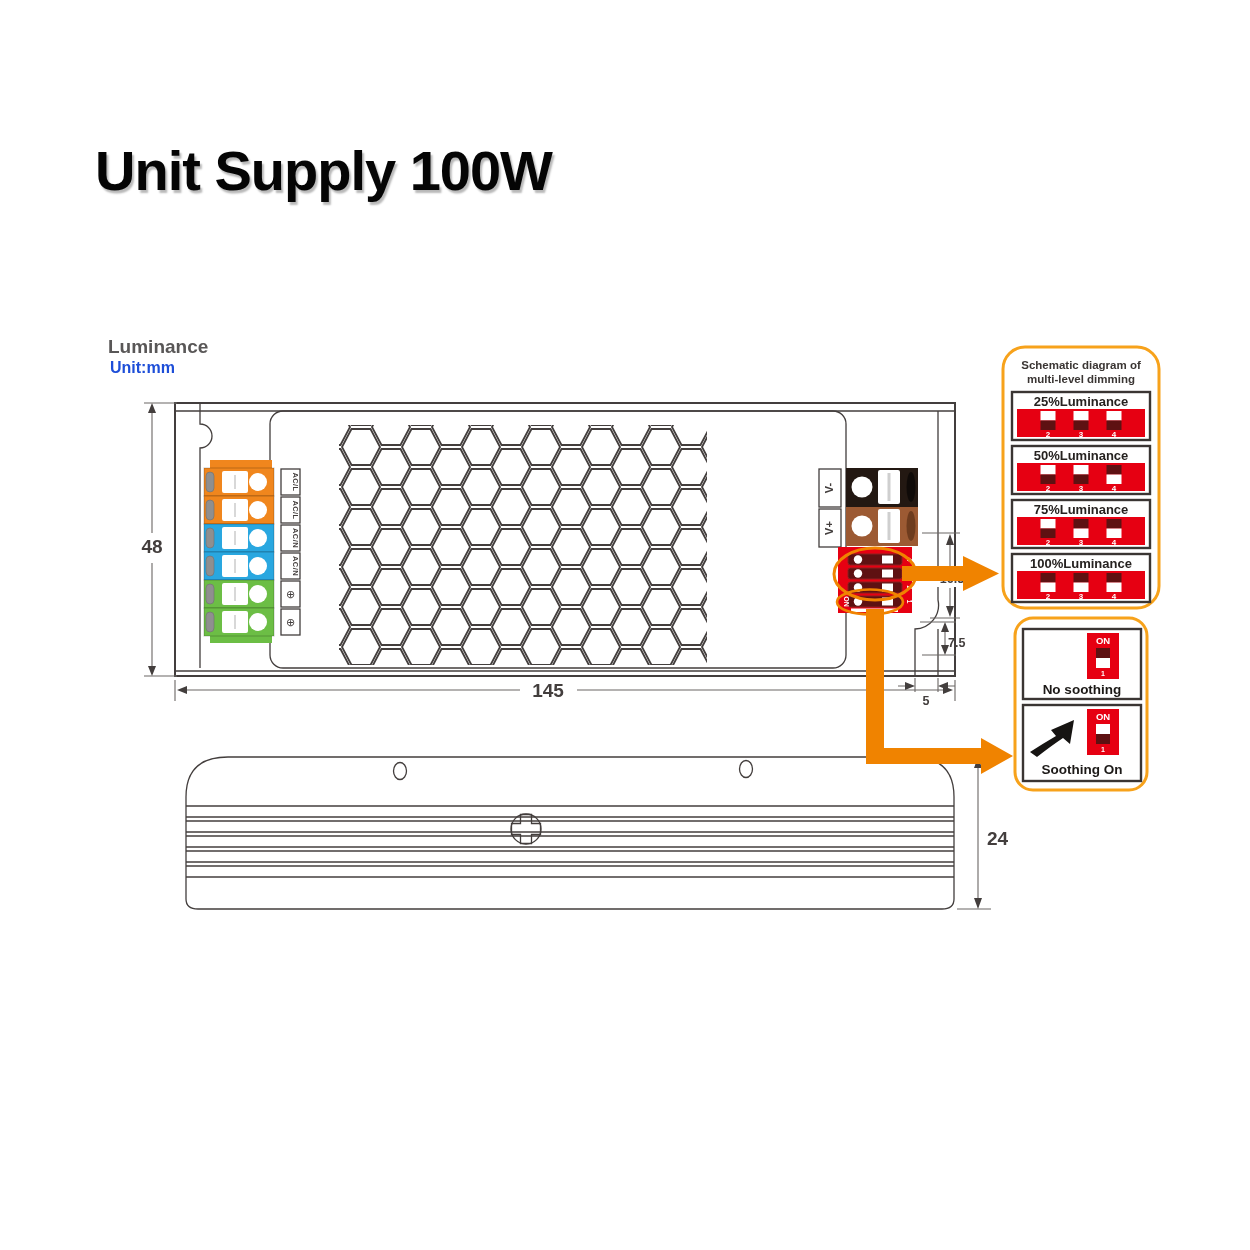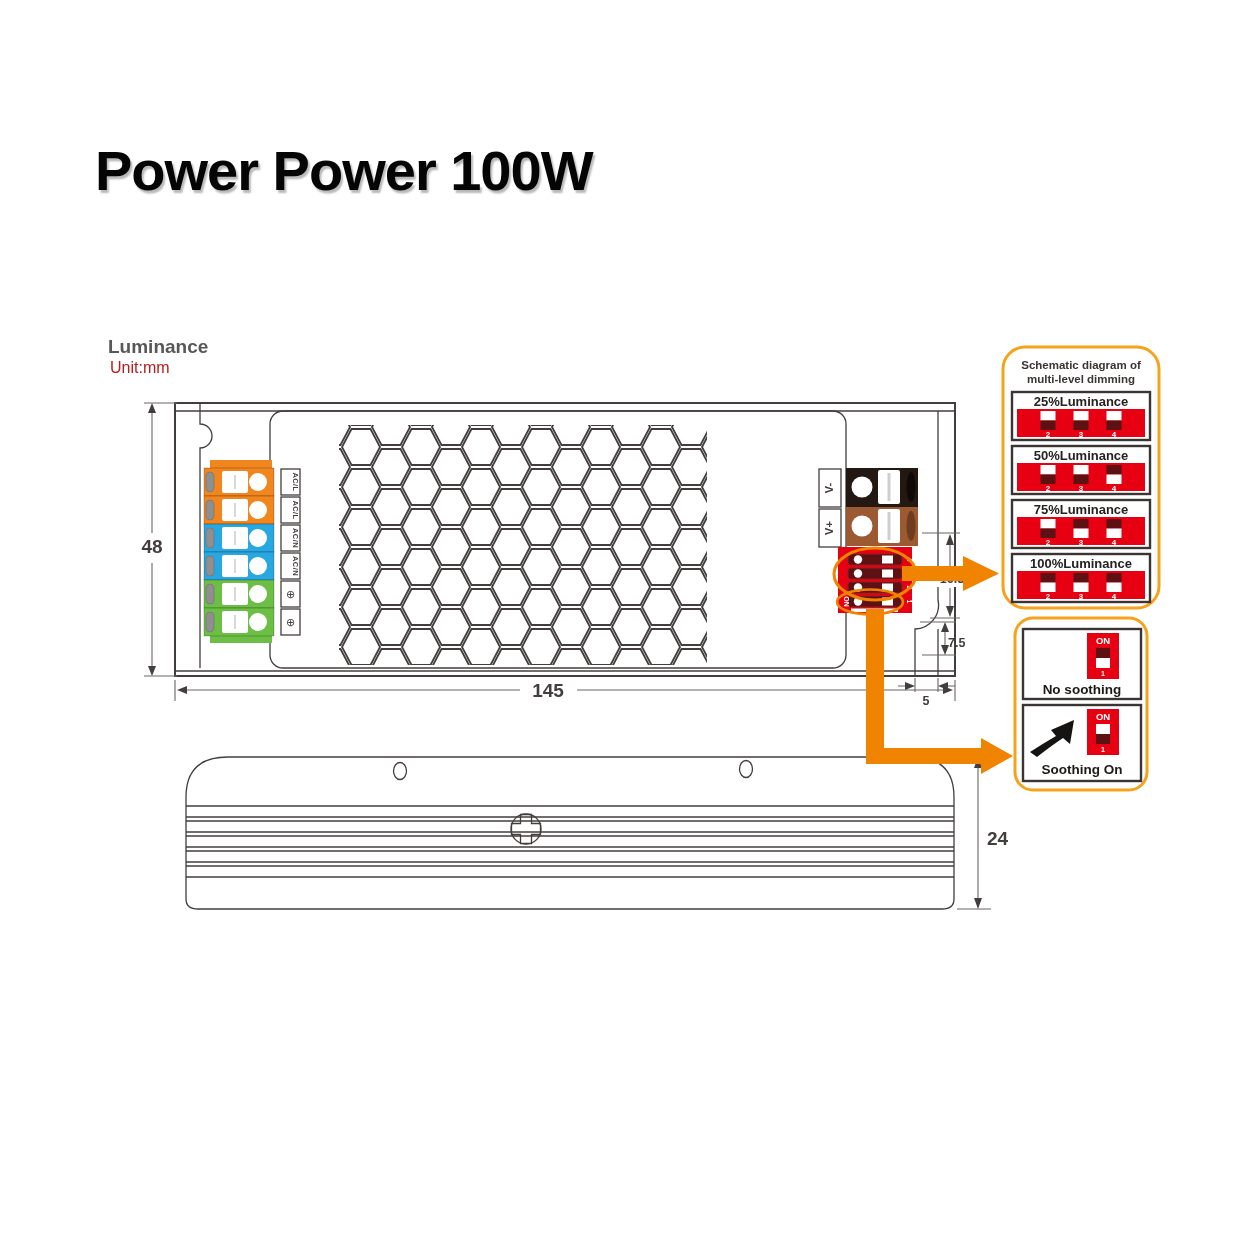--- a/index.html
+++ b/index.html
@@ -1,21 +1,21 @@
 <!DOCTYPE html>
 <html><head>
 <meta charset="utf-8">
 <style>
   html,body{margin:0;padding:0;background:#fff;}
   .stage{position:relative;width:1250px;height:1250px;background:#fff;overflow:hidden;
          font-family:"Liberation Sans",sans-serif;}
   .title{position:absolute;left:95px;top:138px;margin:0;font-size:56px;font-weight:900;
          letter-spacing:-1px;color:#050505;text-shadow:2px 3px 2px rgba(0,0,0,.28);}
   .dims-head{position:absolute;left:108px;top:336px;font-size:19px;font-weight:bold;color:#595757;}
-  .dims-unit{position:absolute;left:110px;top:359px;font-size:16px;font-weight:400;color:#b91c1c;text-align:center;}
+  .dims-unit{position:absolute;left:110px;top:359px;font-size:16px;font-weight:700;color:#1d4ed8;text-align:center;}
   svg{position:absolute;left:0;top:0;}
   svg text{font-family:"Liberation Sans",sans-serif;fill:#433e3d;}
   .ink{stroke:#433e3d;fill:none;stroke-width:2;}
   .ink1{stroke:#433e3d;fill:none;stroke-width:1.3;}
   .tick{stroke:#6b6664;fill:none;stroke-width:1.1;}
   .arrw{fill:#433e3d;}
   .whitebg{fill:#fff;}
   .dimtxt{font-size:19px;font-weight:bold;}
   .dimtxt-s{font-size:12.5px;font-weight:bold;}
   .vlabel{font-size:7.5px;font-weight:bold;letter-spacing:.4px;}
@@ -35,21 +35,21 @@
   .dipsw .st{fill:#fff;}
   .dipsw .sb{fill:#5e1112;}
   .dipsw.state-down .st{fill:#5e1112;}
   .dipsw.state-down .sb{fill:#fff;}
 </style>
 </head>
 <body>
 
 <div class="stage">
 
-  <h1 class="title">Power Power 100W</h1>
+  <h1 class="title">Unit Supply 100W</h1>
   <div class="dims-head">Luminance</div>
   <div class="dims-unit">Unit:mm</div>
 
   <svg width="1250" height="1250" viewBox="0 0 1250 1250">
     <defs>
       <path id="hex" d="M0,18 L9.5,0 H28.5 L38,18 L28.5,36 H9.5 Z"></path>
       <pattern id="hexpat" x="341" y="427" width="60" height="40" patternUnits="userSpaceOnUse">
         <g fill="#fff" stroke="#433e3d" stroke-width="1.8">
           <use href="#hex" transform="translate(1,2)"></use>
           <use href="#hex" transform="translate(31,22)"></use>

